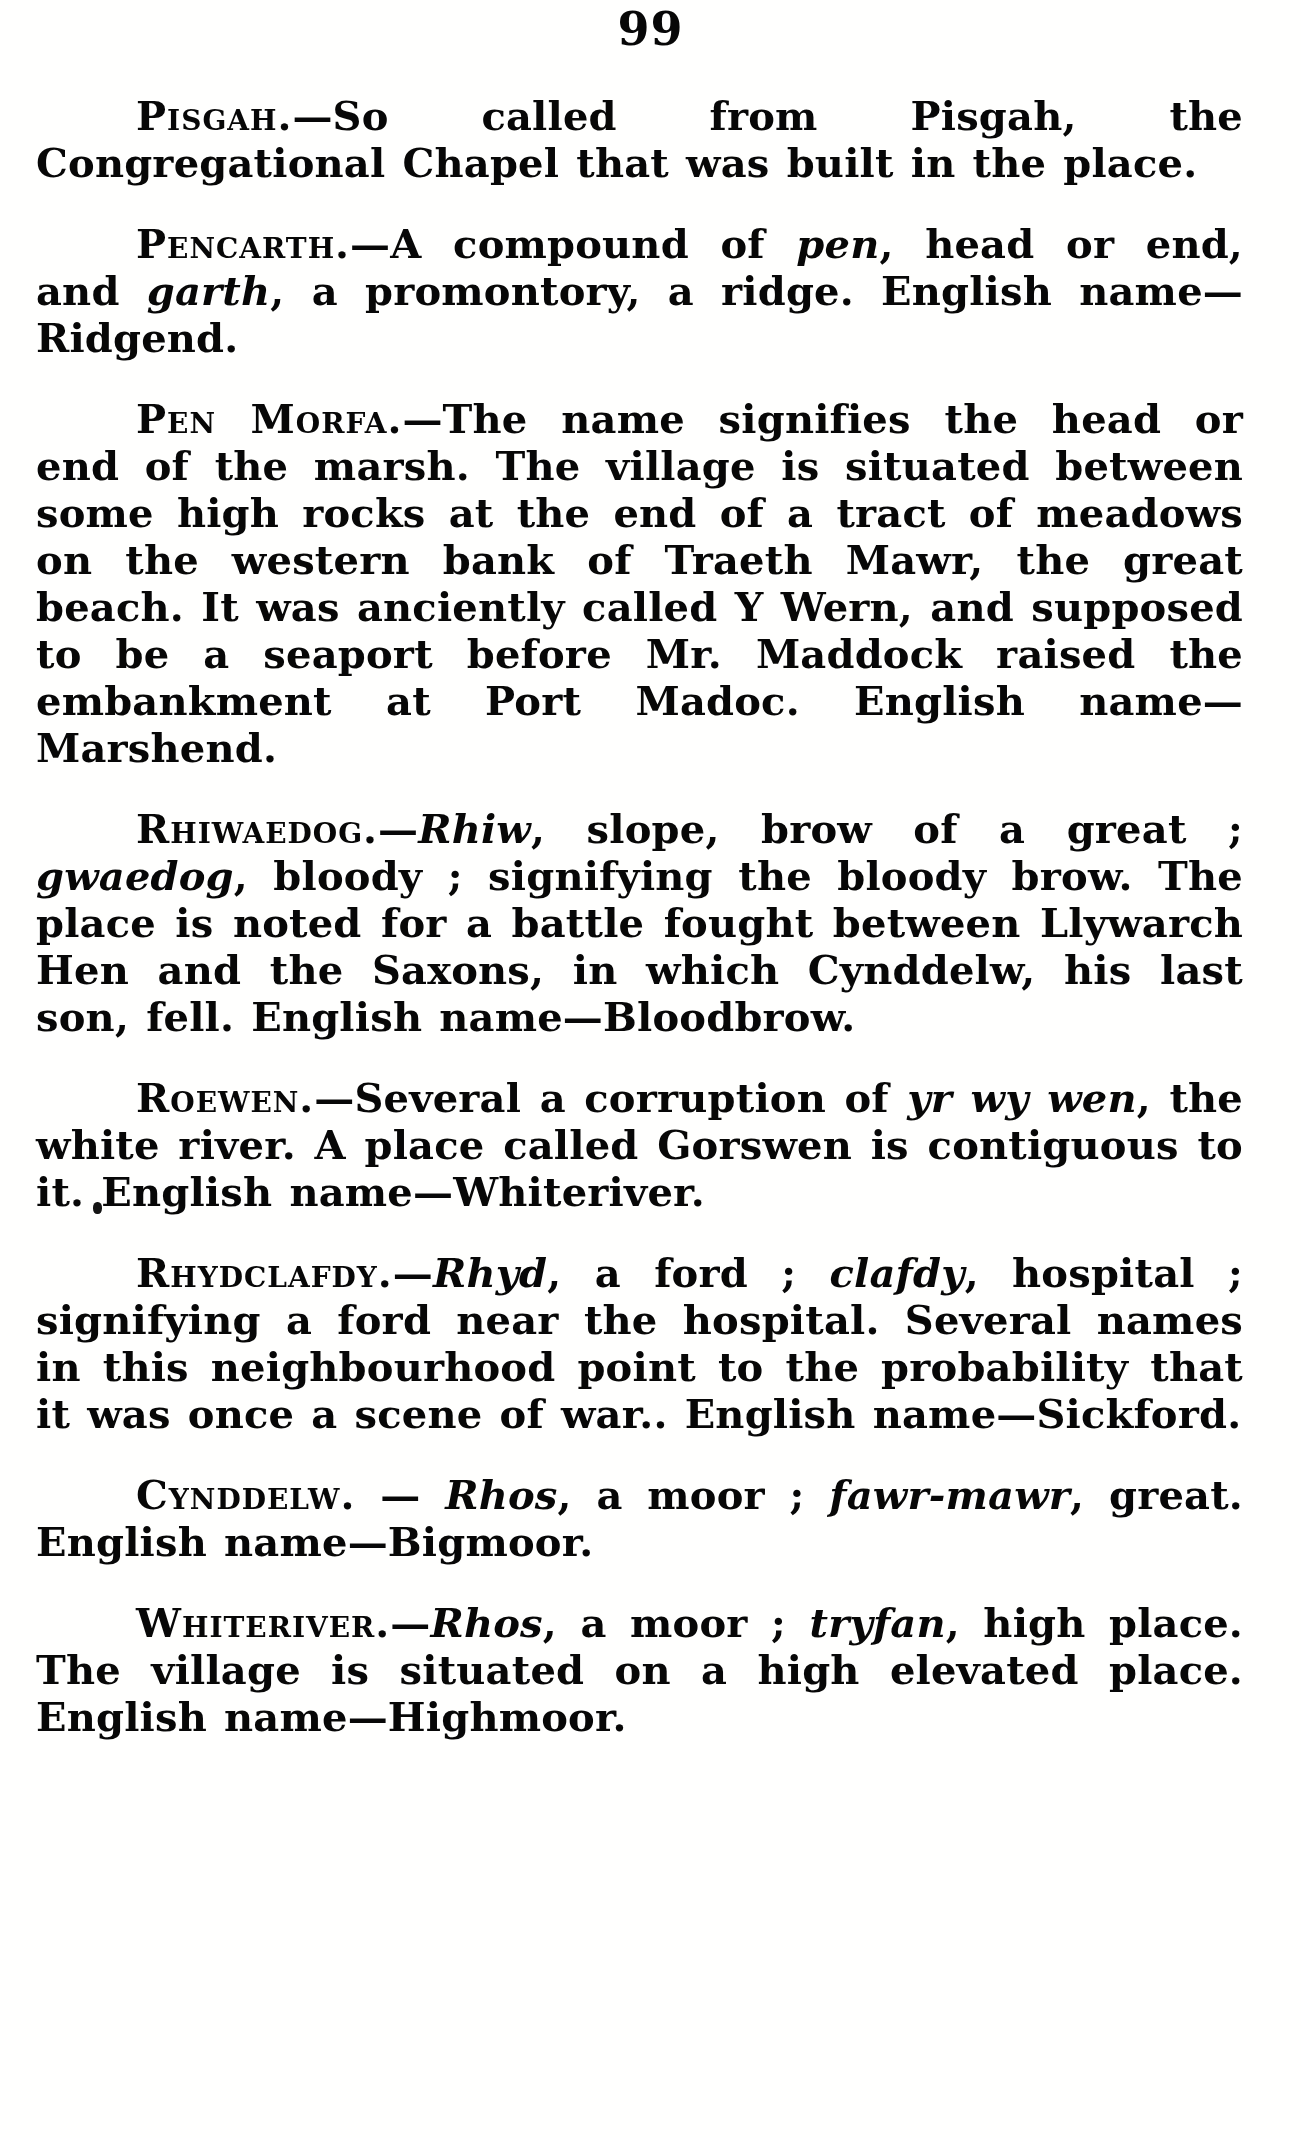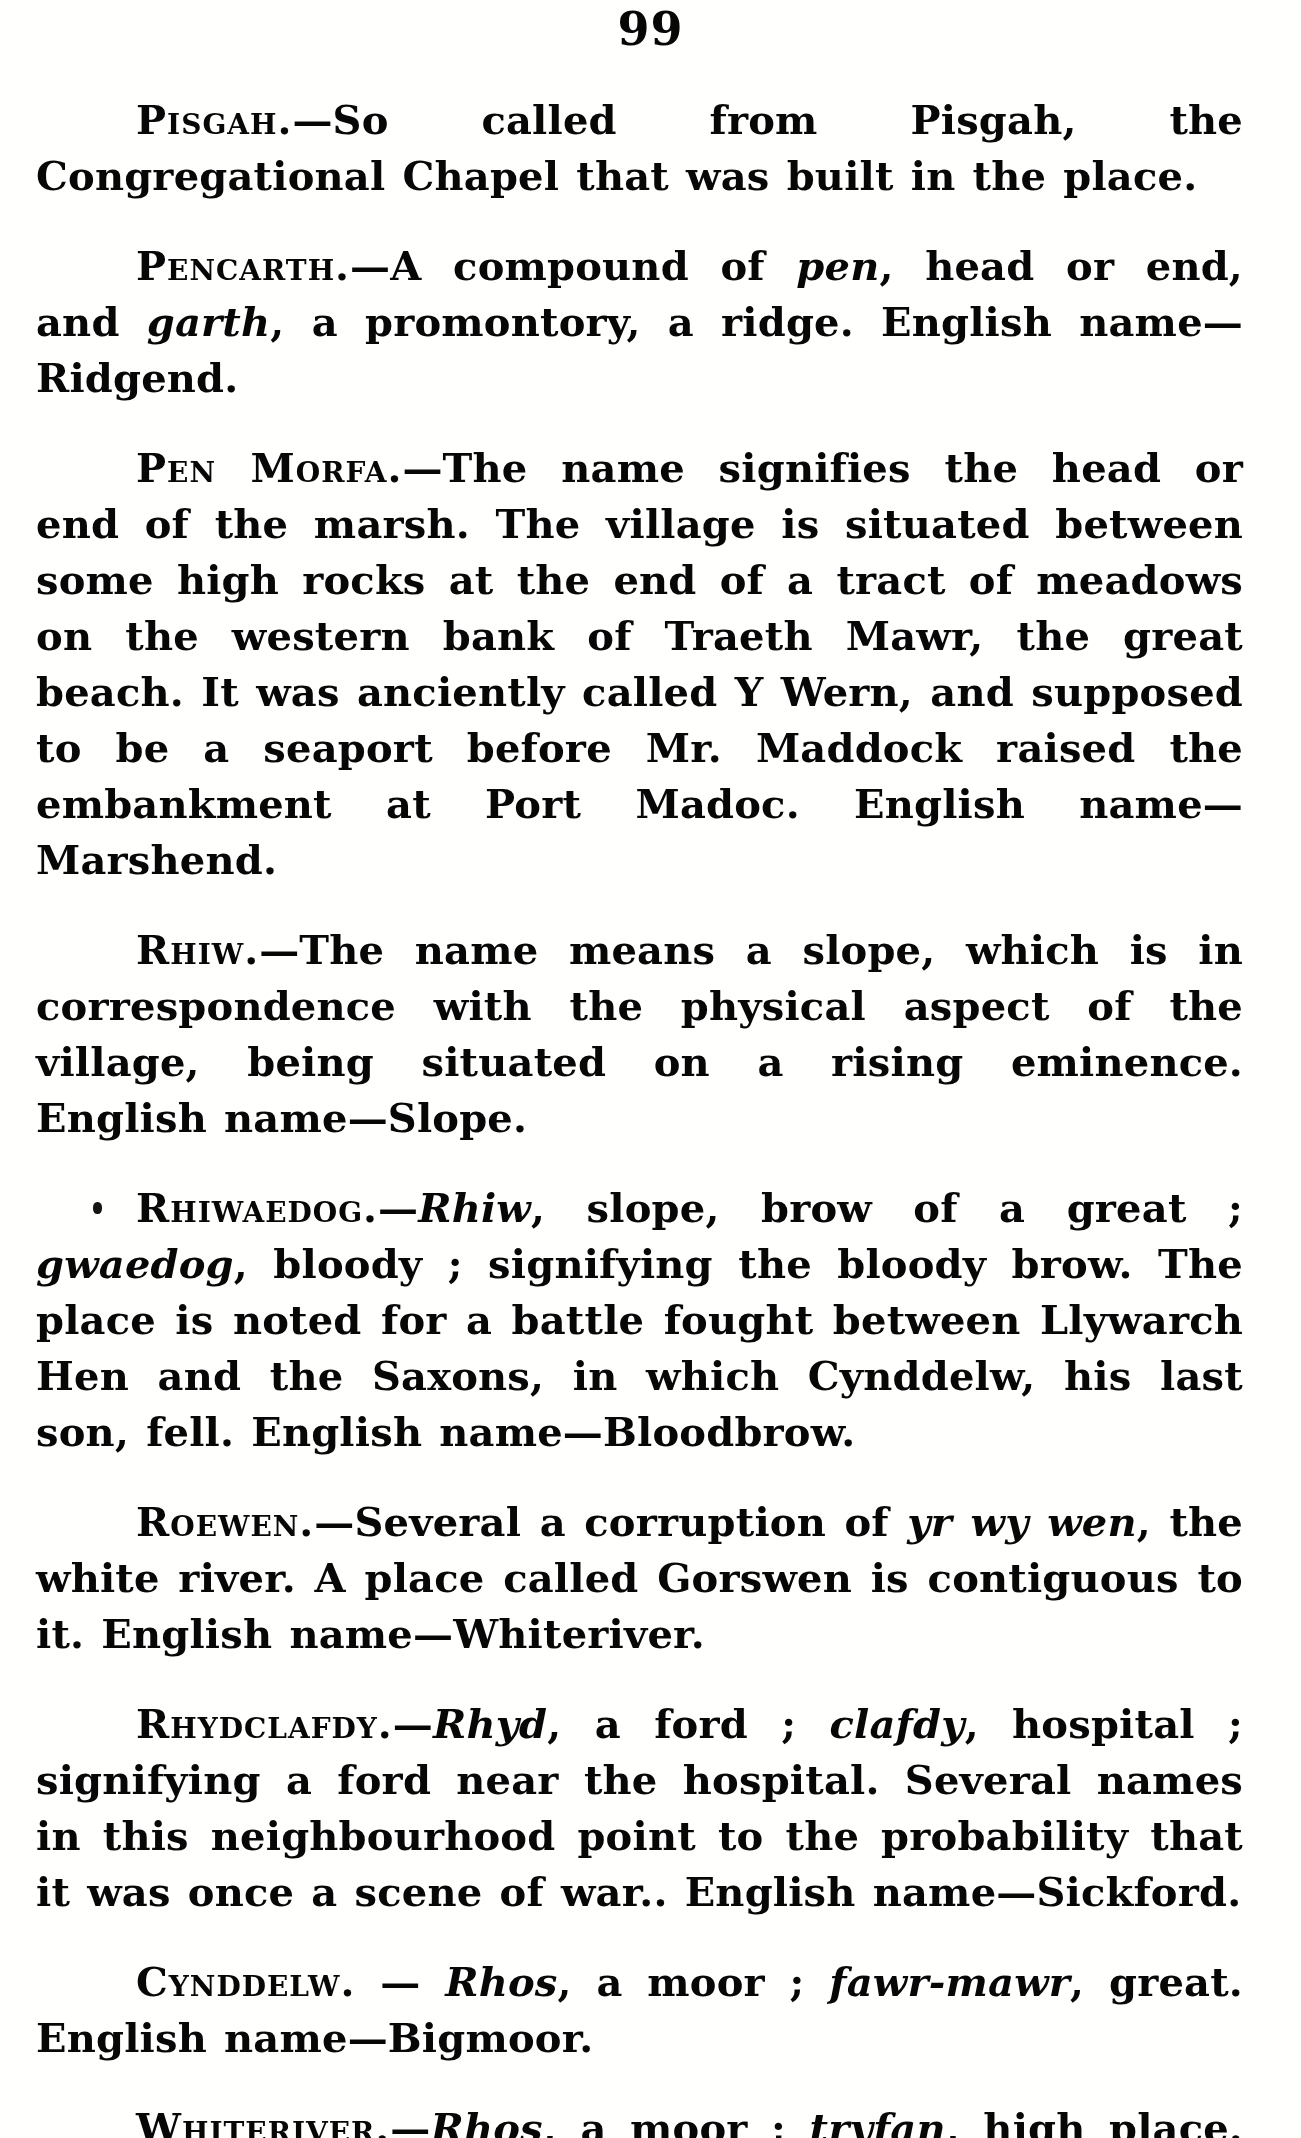--- a/index.html
+++ b/index.html
@@ -23,21 +23,21 @@
     line-height: 50px;
     padding-top: 4px;
     letter-spacing: 1px;
   }
   .entries {
     padding: 38px 58px 0 36px;
   }
   p.entry {
     margin: 0 0 34px 0;
     font-size: 40px;
-    line-height: 56px;
+    line-height: 47px;
     text-align: justify;
     text-indent: 100px;
     word-spacing: 3px;
     letter-spacing: 0.2px;
   }
   .headword {
     font-variant: small-caps;
     letter-spacing: 1px;
   }
   .it {
@@ -56,21 +56,20 @@
 </head>
 <body>
 
 <div class="page">
   <div class="page-number">99</div>
 
   <div class="entries" id="entries">
       <p class="entry"><span class="headword">Pisgah.</span><span class="">—So called from Pisgah, the Congregational Chapel that was built in the place.</span></p>
       <p class="entry"><span class="headword">Pencarth.</span><span class="">—A compound of </span><span class="it">pen</span><span class="">, head or end, and </span><span class="it">garth</span><span class="">, a promontory, a ridge.  English name—Ridgend.</span></p>
       <p class="entry"><span class="headword">Pen Morfa.</span><span class="">—The name signifies the head or end of the marsh.  The village is situated between some high rocks at the end of a tract of meadows on the western bank of Traeth Mawr, the great beach.  It was anciently called Y Wern, and supposed to be a seaport before Mr. Maddock raised the embankment at Port Madoc.  English name—Marshend.</span></p>
-      <p class="entry"><span class="headword">Rhiw.</span><span class="">—The name means a slope, which is in correspondence with the physical aspect of the village, being situated on a rising eminence.  English name—Slope.</span></p>
       <p class="entry"><span class="headword">Rhiwaedog.</span><span class="">—</span><span class="it">Rhiw</span><span class="">, slope, brow of a great ; </span><span class="it">gwaedog</span><span class="">, bloody ; signifying the bloody brow.  The place is noted for a battle fought between Llywarch Hen and the Saxons, in which Cynddelw, his last son, fell.  English name—Bloodbrow.</span></p>
       <p class="entry"><span class="headword">Roewen.</span><span class="">—Several a corruption of </span><span class="it">yr wy wen</span><span class="">, the white river.  A place called Gorswen is contiguous to it.  English name—Whiteriver.</span></p>
       <p class="entry"><span class="headword">Rhydclafdy.</span><span class="">—</span><span class="it">Rhyd</span><span class="">, a ford ; </span><span class="it">clafdy</span><span class="">, hospital ; signifying a ford near the hospital.  Several names in this neighbourhood point to the probability that it was once a scene of war..  English name—Sickford.</span></p>
       <p class="entry"><span class="headword">Cynddelw.</span><span class=""> — </span><span class="it">Rhos</span><span class="">, a moor ; </span><span class="it">fawr-mawr</span><span class="">, great.  English name—Bigmoor.</span></p>
       <p class="entry"><span class="headword">Whiteriver.</span><span class="">—</span><span class="it">Rhos</span><span class="">, a moor ; </span><span class="it">tryfan</span><span class="">, high place.  The village is situated on a high elevated place.  English name—Highmoor.</span></p>
     </div>
 
   <span class="ink-speck"></span>
 </div>
 

